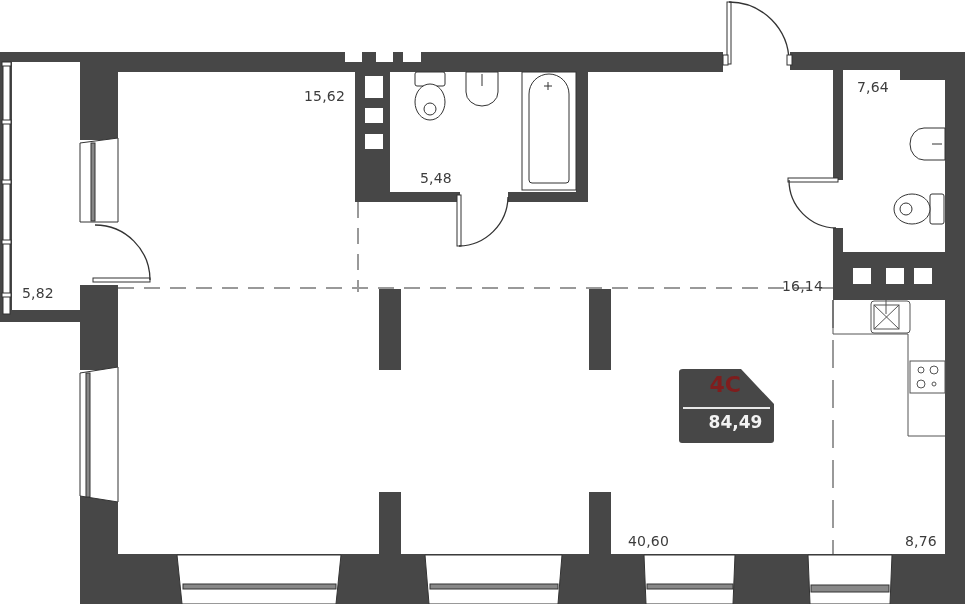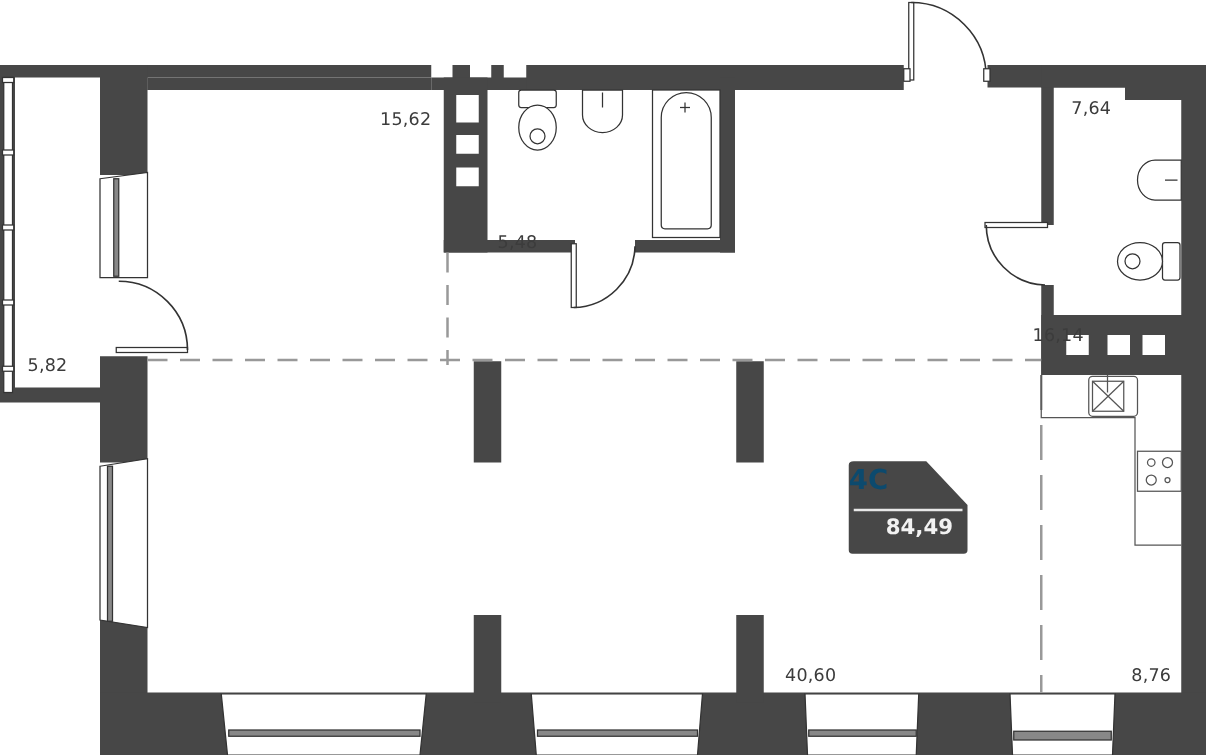--- a/index.html
+++ b/index.html
@@ -1,21 +1,21 @@
 <!DOCTYPE html>
 <html><head>
   <meta charset="utf-8">
   <style>
     html, body { margin: 0; padding: 0; background: #ffffff; }
     body { width: 965px; height: 604px; position: relative; overflow: hidden; font-family: "DejaVu Sans", sans-serif; }
     svg { position: absolute; left: 0; top: 0; }
     .wall { fill: #474747; }
     .label { position: absolute; font-family: "DejaVu Sans", sans-serif; font-size: 14px; color: #3c3c3c; letter-spacing: 0.2px; }
     .badge { position: absolute; left: 679px; top: 369px; width: 95px; height: 74px; }
-    .badge-type { position: absolute; left: 0; top: 3px; width: 62px; text-align: left; color: #0c4a6e; font-size: 22px; font-weight: bold; font-family: "DejaVu Sans", sans-serif; }
+    .badge-type { position: absolute; left: 0; top: 3px; width: 62px; text-align: right; color: #7f1d1d; font-size: 22px; font-weight: bold; font-family: "DejaVu Sans", sans-serif; }
     .badge-line { position: absolute; left: 4px; top: 38px; width: 87px; height: 2px; background: #e8e8e8; }
     .badge-area { position: absolute; left: 0; top: 43px; width: 113px; text-align: center; color: #f2f2f2; font-size: 17px; font-weight: bold; font-family: "DejaVu Sans", sans-serif; }
   </style>
 </head>
 <body>
 
 <svg width="965" height="604" viewBox="0 0 965 604">
 
   <rect class="wall" x="0" y="52" width="345" height="10"></rect>
   <rect class="wall" x="80" y="52" width="38" height="20"></rect>
@@ -167,23 +167,23 @@
       <circle cx="934" cy="370" r="4"></circle>
     <circle cx="921" cy="384" r="4"></circle>
       <circle cx="934" cy="384" r="2"></circle>
   </g>
 
   <path d="M 683 369 L 741 369 L 774 404 L 774 440 Q 774 443 771 443 L 682 443 Q 679 443 679 440 L 679 372 Q 679 369 683 369 Z" fill="#474747"></path>
 </svg>
 
 <div class="label" style="left:22px; top:285px;">5,82</div>
 <div class="label" style="left:304px; top:88px;">15,62</div>
-<div class="label" style="left:398px; top:170px;margin-top:16px;">5,48</div>
+<div class="label" style="left:420px; top:170px;">5,48</div>
 <div class="label" style="left:857px; top:79px;">7,64</div>
-<div class="label" style="left:782px; top:261px;margin-left:44px;">16,14</div>
+<div class="label" style="left:782px; top:278px;">16,14</div>
 <div class="label" style="left:628px; top:533px;">40,60</div>
 <div class="label" style="left:905px; top:533px;">8,76</div>
 
 <div class="badge">
   <div class="badge-type">4С</div>
   <div class="badge-line"></div>
   <div class="badge-area">84,49</div>
 </div>
 
 </body></html>

